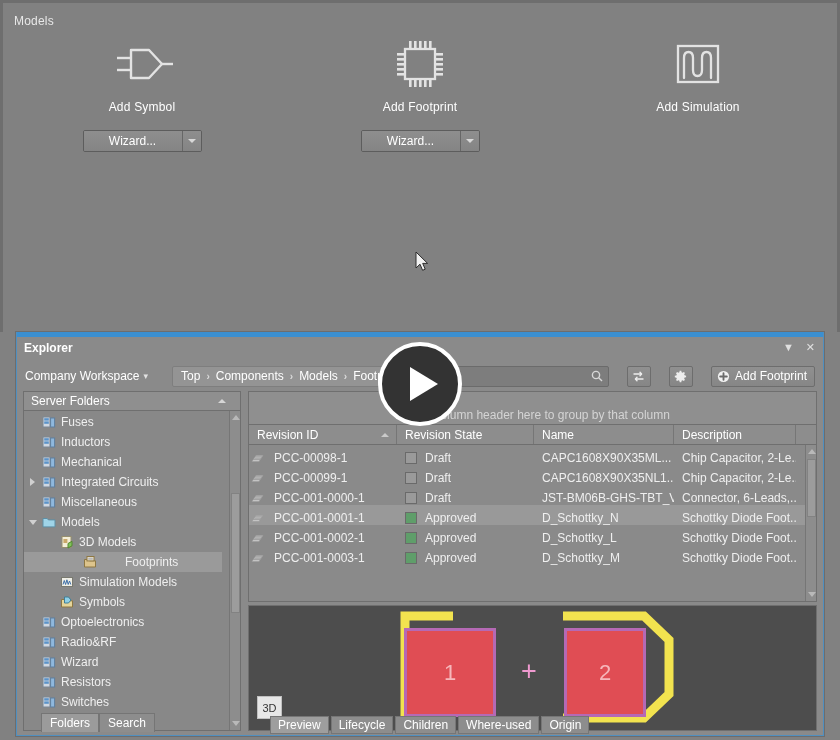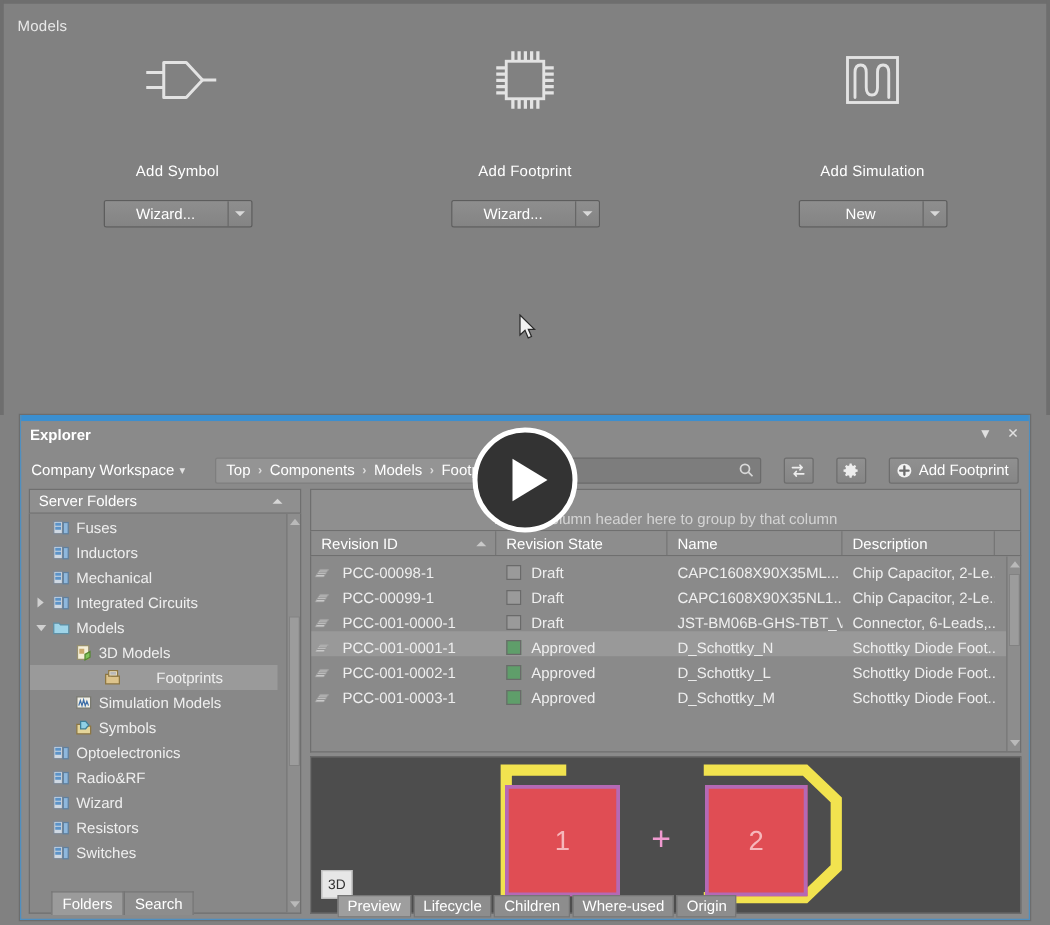--- a/index.html
+++ b/index.html
@@ -19,21 +19,21 @@
     border-left: 3px solid #6e6e6e;
     border-right: 3px solid #6e6e6e;
   }
   .models-label {
     position: absolute; left: 11px; top: 11px;
     font-size: 12px; color: #e8e8e8; letter-spacing: .2px;
   }
   .model-cards { position: absolute; left: 0; top: 26px; width: 834px; display: flex; }
   .model-card { flex: 1; display: flex; flex-direction: column; align-items: center; }
   .model-icon { height: 62px; display: flex; align-items: center; justify-content: center; margin-top: 4px; }
-  .model-title { font-size: 12px; color: #ffffff; margin-top: 35px; letter-spacing: .2px; }
+  .model-title { font-size: 12px; color: #ffffff; margin-top: 5px; letter-spacing: .2px; }
   .split-btn {
     margin-top: 16px; height: 22px; display: flex;
     border: 1px solid #5d5d5d; background: #8a8a8a;
     border-radius: 2px; overflow: hidden;
   }
   .split-btn .main {
     width: 98px; display: flex; align-items: center; justify-content: center;
     font-size: 12px; color: #ffffff;
     background: linear-gradient(#8e8e8e,#848484);
   }
@@ -276,26 +276,20 @@
       <div class="model-card">
         <div class="model-icon">
           <svg width="52" height="48" viewBox="0 0 52 48">
             <g fill="none" stroke="#e3e3e3" stroke-width="2.3">
               <rect x="6" y="6" width="40" height="36"></rect>
               <path d="M12 38 L12 18 Q12 12 16.5 12 Q21 12 21 18 L21 30 Q21 36 25.5 36 Q30 36 30 30 L30 18 Q30 12 34.5 12 Q39 12 39 18 L39 38" stroke-linecap="round"></path>
             </g>
           </svg>
         </div>
         <div class="model-title">Add Simulation</div>
-        <div class="split-btn">
-          <div class="main">New</div>
-          <div class="arrow">
-              <i class="caret-dn"></i>
-            </div>
-        </div>
       </div>
 
     </div>
 
     <div class="cursor">
       <svg width="14" height="21" viewBox="0 0 14 21">
         <path d="M1 1 L1 17 L5 13.2 L7.6 19.3 L10.2 18.2 L7.7 12.4 L12.6 12.4 Z" fill="#f2f2f2" stroke="#2c2c2c" stroke-width="1"></path>
       </svg>
     </div>
   </div>
@@ -400,20 +394,30 @@
                 <span class="exp-ar">
                   <i class="ar-right"></i>
                 </span>
                 <svg width="14" height="14" viewBox="0 0 14 14" style="flex: 0 0 auto;">
                   <rect x="1" y="2" width="7" height="10" fill="#cfd8e2" stroke="#7d8794"></rect>
                   <rect x="2.2" y="3.2" width="4.6" height="2.4" fill="#5b93c9"></rect>
                   <rect x="2.2" y="6.4" width="4.6" height="2.4" fill="#5b93c9"></rect>
                   <rect x="8.6" y="3" width="4" height="9" fill="#8fb8dd" stroke="#5f7f9e"></rect>
                 </svg>
                 <span>Integrated Circuits</span>
+              </div>
+              <div class="tnode" style="padding-left: 4px;">
+                <span class="exp-ar"></span>
+                <svg width="14" height="14" viewBox="0 0 14 14" style="flex: 0 0 auto;">
+                  <rect x="1" y="2" width="7" height="10" fill="#cfd8e2" stroke="#7d8794"></rect>
+                  <rect x="2.2" y="3.2" width="4.6" height="2.4" fill="#5b93c9"></rect>
+                  <rect x="2.2" y="6.4" width="4.6" height="2.4" fill="#5b93c9"></rect>
+                  <rect x="8.6" y="3" width="4" height="9" fill="#8fb8dd" stroke="#5f7f9e"></rect>
+                </svg>
+                <span>Miscellaneous</span>
               </div>
               <div class="tnode" style="padding-left: 4px;">
                 <span class="exp-ar">
                   <i class="ar-down"></i>
                 </span>
                 <svg width="14" height="14" viewBox="0 0 14 14" style="flex: 0 0 auto;">
                   <path d="M1 3.5h4.2l1.2 1.4H13v7H1z" fill="#9fd4e8" stroke="#5e8fa5"></path>
                 </svg>
                 <span>Models</span>
               </div>

